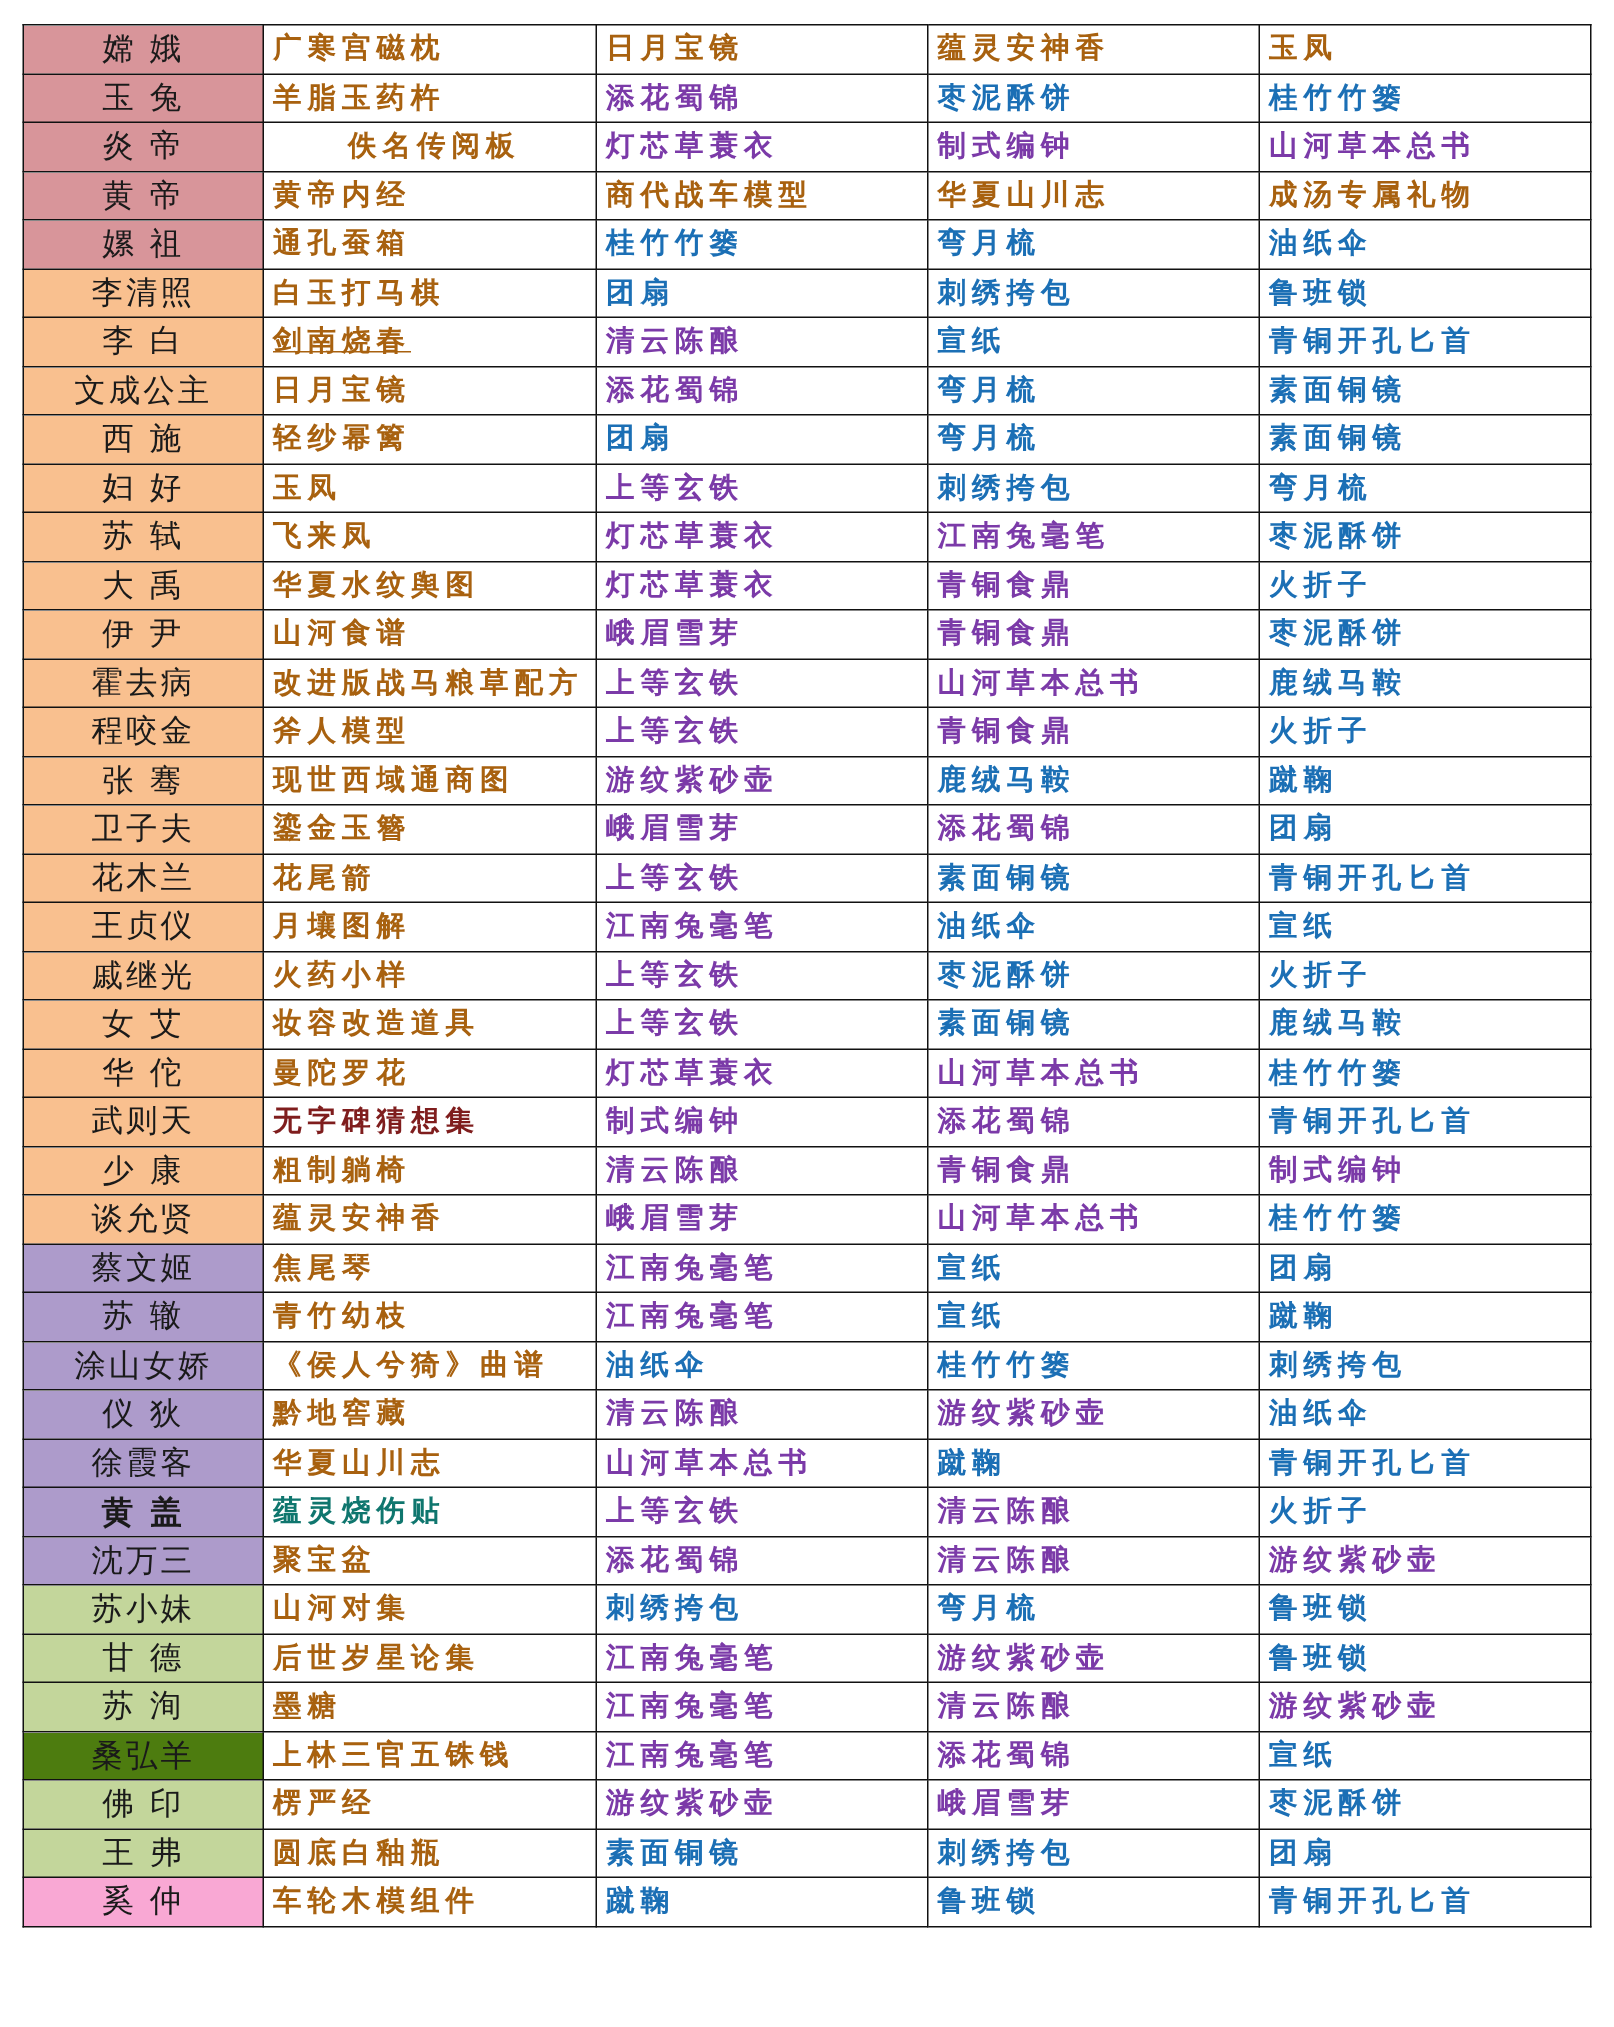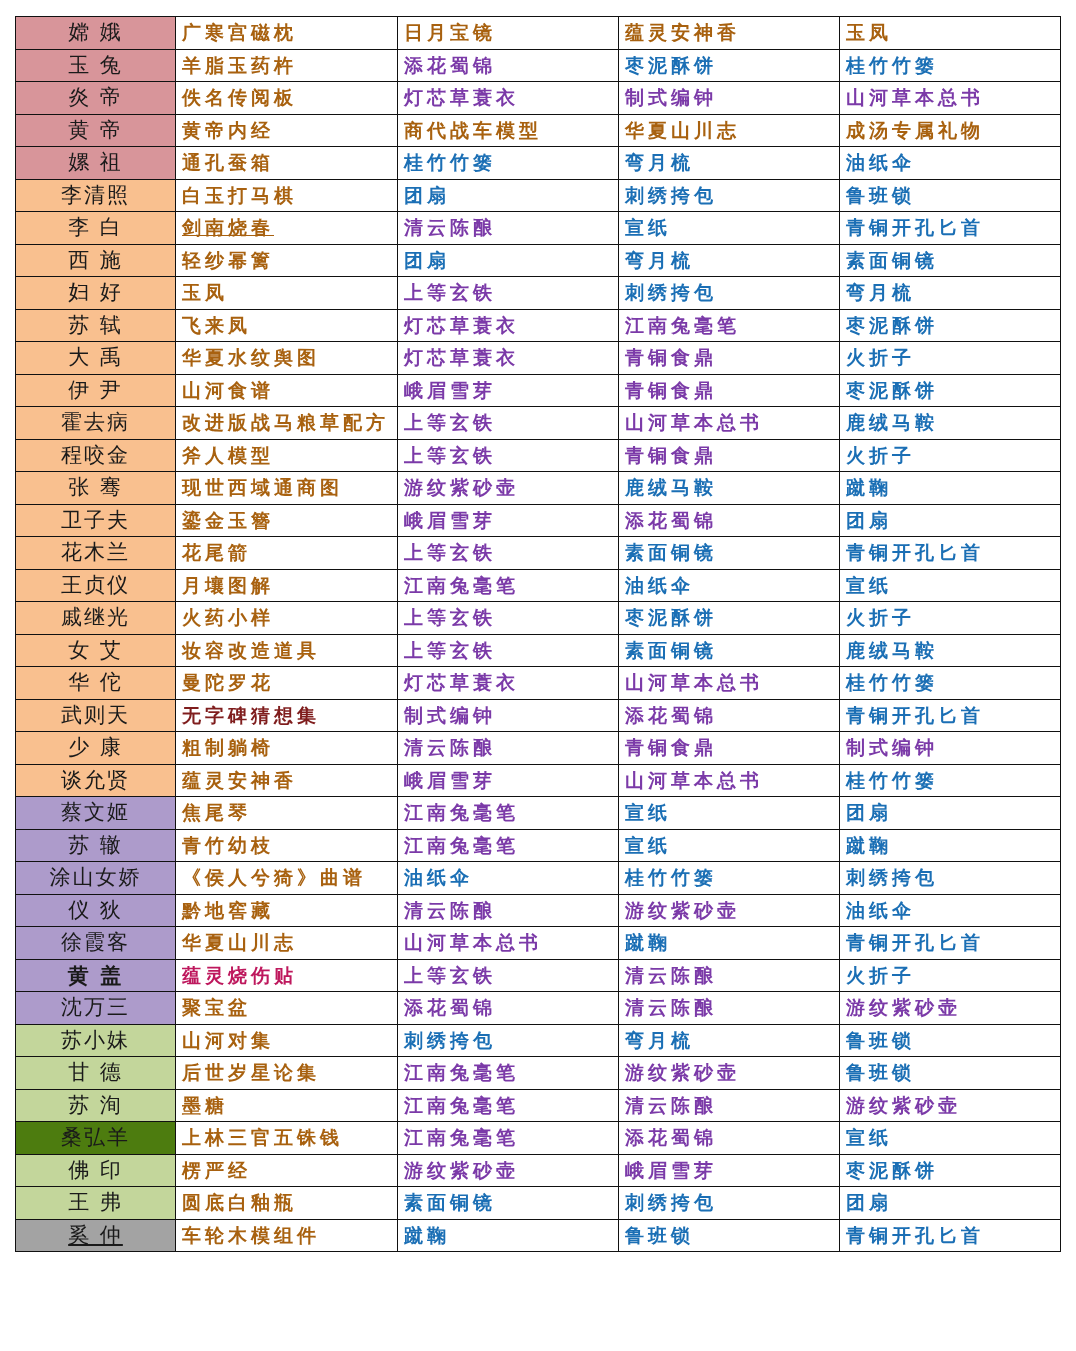--- a/index.html
+++ b/index.html
@@ -60,21 +60,21 @@
   </tr>
       <tr>
     <td class="name" style="background: rgb(216, 149, 154);">玉 兔</td>
     <td class="c-gold" style="color: rgb(168, 97, 15);">羊脂玉药杵</td>
     <td class="c-purple" style="color: rgb(123, 58, 168);">添花蜀锦</td>
     <td class="c-blue" style="color: rgb(27, 111, 181);">枣泥酥饼</td>
     <td class="c-blue" style="color: rgb(27, 111, 181);">桂竹竹篓</td>
   </tr>
       <tr>
     <td class="name" style="background: rgb(216, 149, 154);">炎 帝</td>
-    <td class="c-gold" style="color: rgb(168, 97, 15);">佚名传阅板</td>
+    <td class="c-gold" style="color: rgb(168, 97, 15); text-align: center;">佚名传阅板</td>
     <td class="c-purple" style="color: rgb(123, 58, 168);">灯芯草蓑衣</td>
     <td class="c-purple" style="color: rgb(123, 58, 168);">制式编钟</td>
     <td class="c-purple" style="color: rgb(123, 58, 168);">山河草本总书</td>
   </tr>
       <tr>
     <td class="name" style="background: rgb(216, 149, 154);">黄 帝</td>
     <td class="c-gold" style="color: rgb(168, 97, 15);">黄帝内经</td>
     <td class="c-gold" style="color: rgb(168, 97, 15);">商代战车模型</td>
     <td class="c-gold" style="color: rgb(168, 97, 15);">华夏山川志</td>
     <td class="c-gold" style="color: rgb(168, 97, 15);">成汤专属礼物</td>
@@ -94,20 +94,27 @@
     <td class="c-blue" style="color: rgb(27, 111, 181);">鲁班锁</td>
   </tr>
       <tr>
     <td class="name" style="background: rgb(249, 192, 143);">李 白</td>
     <td class="c-gold" style="color: rgb(168, 97, 15); text-decoration: underline;">剑南烧春</td>
     <td class="c-purple" style="color: rgb(123, 58, 168);">清云陈酿</td>
     <td class="c-blue" style="color: rgb(27, 111, 181);">宣纸</td>
     <td class="c-blue" style="color: rgb(27, 111, 181);">青铜开孔匕首</td>
   </tr>
       <tr>
+    <td class="name" style="background: rgb(249, 192, 143);">文成公主</td>
+    <td class="c-gold" style="color: rgb(168, 97, 15);">日月宝镜</td>
+    <td class="c-purple" style="color: rgb(123, 58, 168);">添花蜀锦</td>
+    <td class="c-blue" style="color: rgb(27, 111, 181);">弯月梳</td>
+    <td class="c-blue" style="color: rgb(27, 111, 181);">素面铜镜</td>
+  </tr>
+      <tr>
     <td class="name" style="background: rgb(249, 192, 143);">西 施</td>
     <td class="c-gold" style="color: rgb(168, 97, 15);">轻纱幂篱</td>
     <td class="c-blue" style="color: rgb(27, 111, 181);">团扇</td>
     <td class="c-blue" style="color: rgb(27, 111, 181);">弯月梳</td>
     <td class="c-blue" style="color: rgb(27, 111, 181);">素面铜镜</td>
   </tr>
       <tr>
     <td class="name" style="background: rgb(249, 192, 143);">妇 好</td>
     <td class="c-gold" style="color: rgb(168, 97, 15);">玉凤</td>
     <td class="c-purple" style="color: rgb(123, 58, 168);">上等玄铁</td>
@@ -249,21 +256,21 @@
   </tr>
       <tr>
     <td class="name" style="background: rgb(173, 155, 203);">徐霞客</td>
     <td class="c-gold" style="color: rgb(168, 97, 15);">华夏山川志</td>
     <td class="c-purple" style="color: rgb(123, 58, 168);">山河草本总书</td>
     <td class="c-blue" style="color: rgb(27, 111, 181);">蹴鞠</td>
     <td class="c-blue" style="color: rgb(27, 111, 181);">青铜开孔匕首</td>
   </tr>
       <tr>
     <td class="name" style="background: rgb(173, 155, 203); font-weight: bold;">黄 盖</td>
-    <td class="c-gold" style="color: #be185d;">蕴灵烧伤贴</td>
+    <td class="c-gold" style="color: #0f766e;">蕴灵烧伤贴</td>
     <td class="c-purple" style="color: rgb(123, 58, 168);">上等玄铁</td>
     <td class="c-purple" style="color: rgb(123, 58, 168);">清云陈酿</td>
     <td class="c-blue" style="color: rgb(27, 111, 181);">火折子</td>
   </tr>
       <tr>
     <td class="name" style="background: rgb(173, 155, 203);">沈万三</td>
     <td class="c-gold" style="color: rgb(168, 97, 15);">聚宝盆</td>
     <td class="c-purple" style="color: rgb(123, 58, 168);">添花蜀锦</td>
     <td class="c-purple" style="color: rgb(123, 58, 168);">清云陈酿</td>
     <td class="c-purple" style="color: rgb(123, 58, 168);">游纹紫砂壶</td>
@@ -304,20 +311,20 @@
     <td class="c-blue" style="color: rgb(27, 111, 181);">枣泥酥饼</td>
   </tr>
       <tr>
     <td class="name" style="background: rgb(195, 214, 155);">王 弗</td>
     <td class="c-gold" style="color: rgb(168, 97, 15);">圆底白釉瓶</td>
     <td class="c-blue" style="color: rgb(27, 111, 181);">素面铜镜</td>
     <td class="c-blue" style="color: rgb(27, 111, 181);">刺绣挎包</td>
     <td class="c-blue" style="color: rgb(27, 111, 181);">团扇</td>
   </tr>
       <tr>
-    <td class="name" style="background: #a3a3a3; text-decoration: underline;">奚 仲</td>
+    <td class="name" style="background: #f9a8d4;">奚 仲</td>
     <td class="c-gold" style="color: rgb(168, 97, 15);">车轮木模组件</td>
     <td class="c-blue" style="color: rgb(27, 111, 181);">蹴鞠</td>
     <td class="c-blue" style="color: rgb(27, 111, 181);">鲁班锁</td>
     <td class="c-blue" style="color: rgb(27, 111, 181);">青铜开孔匕首</td>
   </tr>
     </tbody>
 </table>
 
 </body></html>

